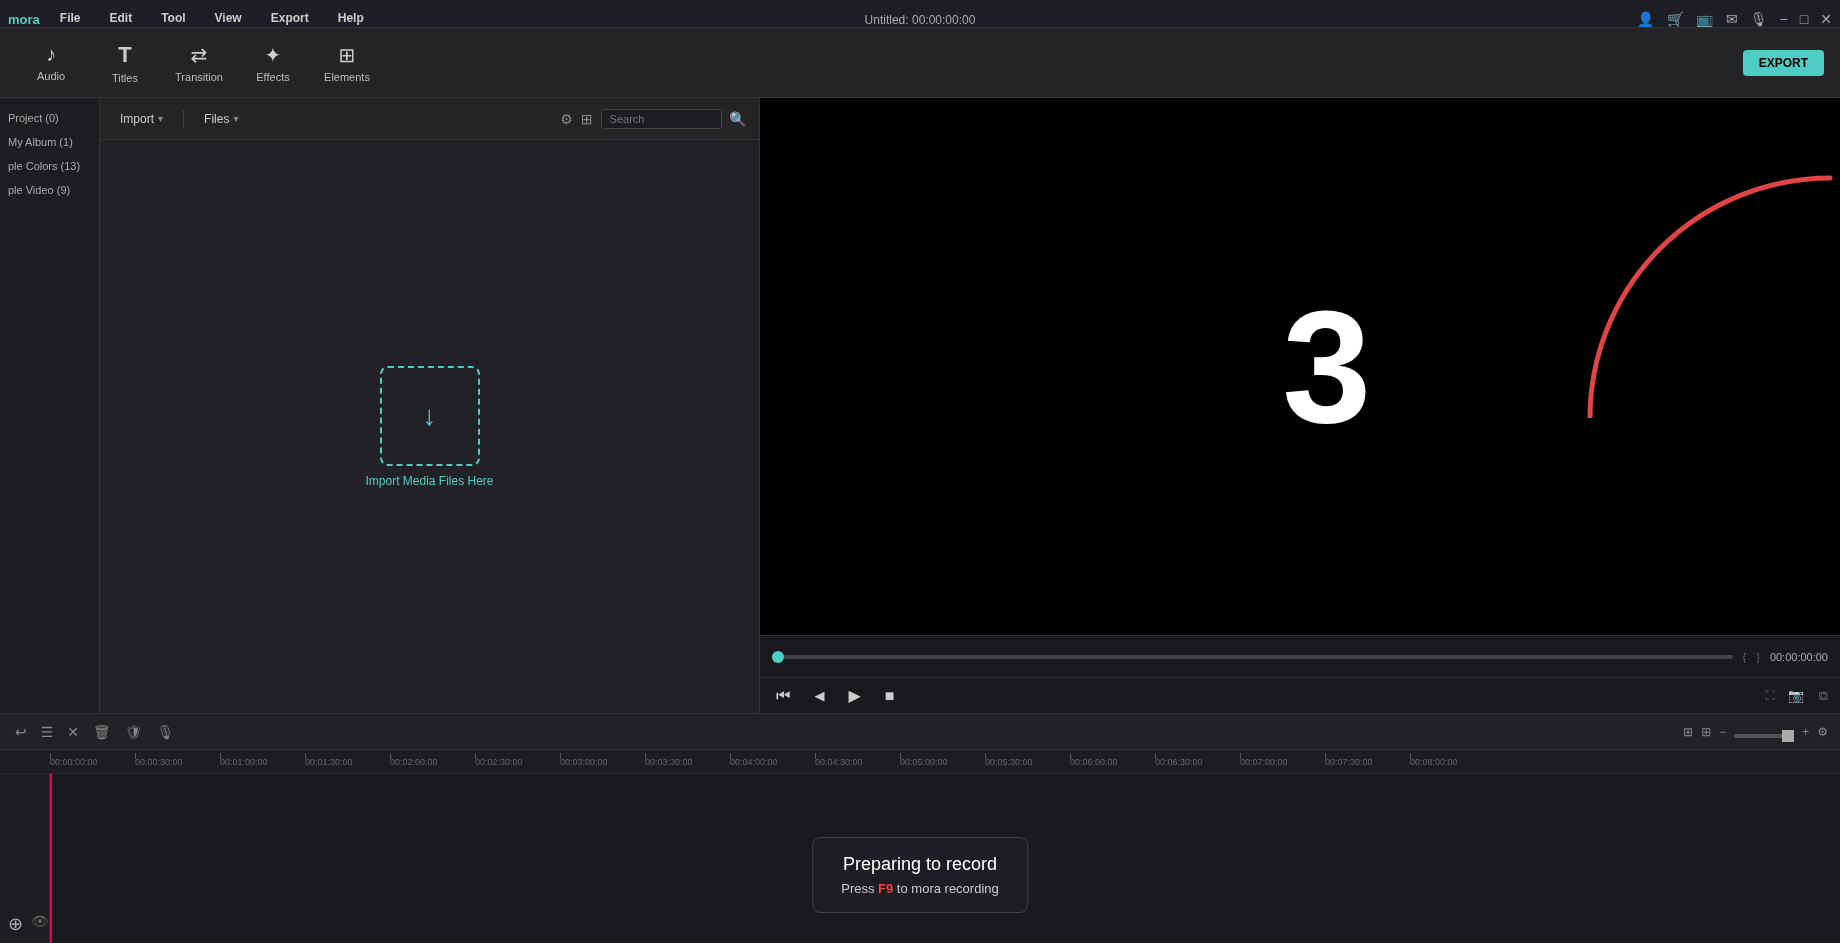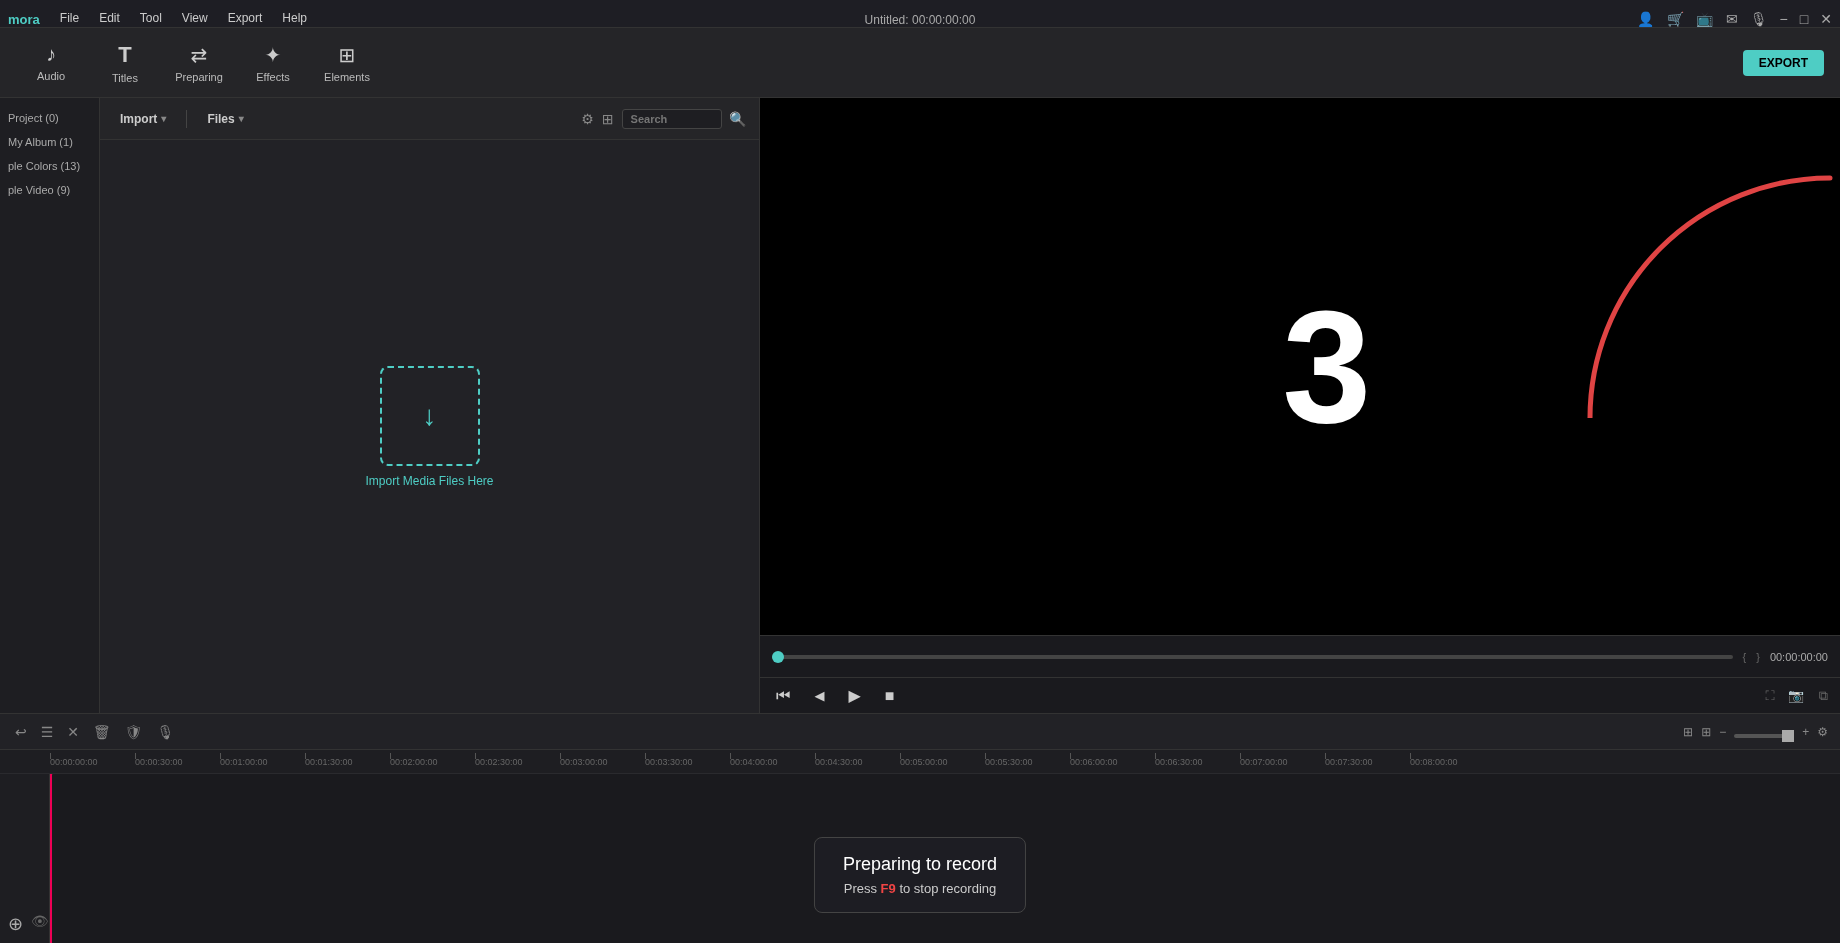--- a/index.html
+++ b/index.html
@@ -25,21 +25,22 @@
       position: relative;
     }
     .menu-bar .logo {
       color: #4ecdc4;
       font-size: 13px;
       font-weight: bold;
       margin-right: 12px;
     }
     .menu-bar .menu-items {
       display: flex;
-      gap: 4px;
+      gap: 13px;
+      font-weight: bold;
     }
     .menu-bar .menu-item {
       font-size: 12px;
       color: #ccc;
       padding: 2px 8px;
       cursor: pointer;
       border-radius: 3px;
     }
     .title-area {
       position: absolute;
@@ -134,39 +135,37 @@
     }
     .media-btn {
       display: flex;
       align-items: center;
       gap: 4px;
       font-size: 12px;
       color: #ccc;
       cursor: pointer;
       padding: 4px 8px;
       border-radius: 3px;
-      font-weight: bold;
     }
     .media-btn .chevron { font-size: 10px; color: #888; }
     .media-toolbar .separator { width: 1px; height: 18px; background: #444; margin: 0 4px; }
     .media-toolbar .right-tools {
       margin-left: auto;
       display: flex;
       align-items: center;
       gap: 8px;
     }
     .search-box {
       background: #1e1e22;
       border: 1px solid #444;
       border-radius: 3px;
       padding: 3px 8px;
       font-size: 11px;
       color: #ccc;
-      width: 100px;
-      font-weight: bold;
+      width: 121px;
     }
     .media-content {
       flex: 1;
       display: flex;
       align-items: center;
       justify-content: center;
       flex-direction: column;
     }
     .drop-zone {
       border: 2px dashed #4ecdc4;
@@ -443,21 +442,21 @@
   <div class="tool-item">
     <span class="icon">♪</span>
     <span>Audio</span>
   </div>
   <div class="tool-item">
     <span class="icon" style="font-weight:bold;font-size:22px">T</span>
     <span>Titles</span>
   </div>
   <div class="tool-item">
     <span class="icon">⇄</span>
-    <span>Preparing</span>
+    <span>Transition</span>
   </div>
   <div class="tool-item">
     <span class="icon">✦</span>
     <span>Effects</span>
   </div>
   <div class="tool-item">
     <span class="icon">⊞</span>
     <span>Elements</span>
   </div>
   <button class="export-btn">EXPORT</button>
@@ -584,16 +583,16 @@
   </div>
 
   <div class="bottom-icons-row">
     <span style="font-size:18px;color:#aaa;">⊕</span>
     <span>👁</span>
   </div>
 
   <div class="record-toast">
     <div class="toast-title">Preparing to record</div>
     <div class="toast-sub">
-      <span>Press </span><span class="key-f9">F9</span><span> to stop recording</span>
+      <span>Press </span><span class="key-f9">F9</span><span> to mora recording</span>
     </div>
   </div>
 </div>
 
 </body></html>

